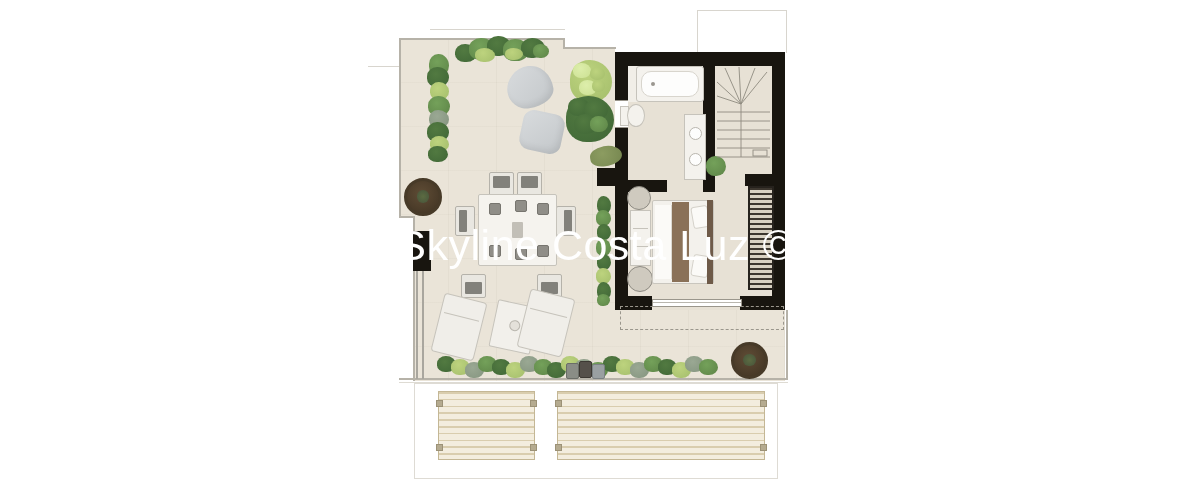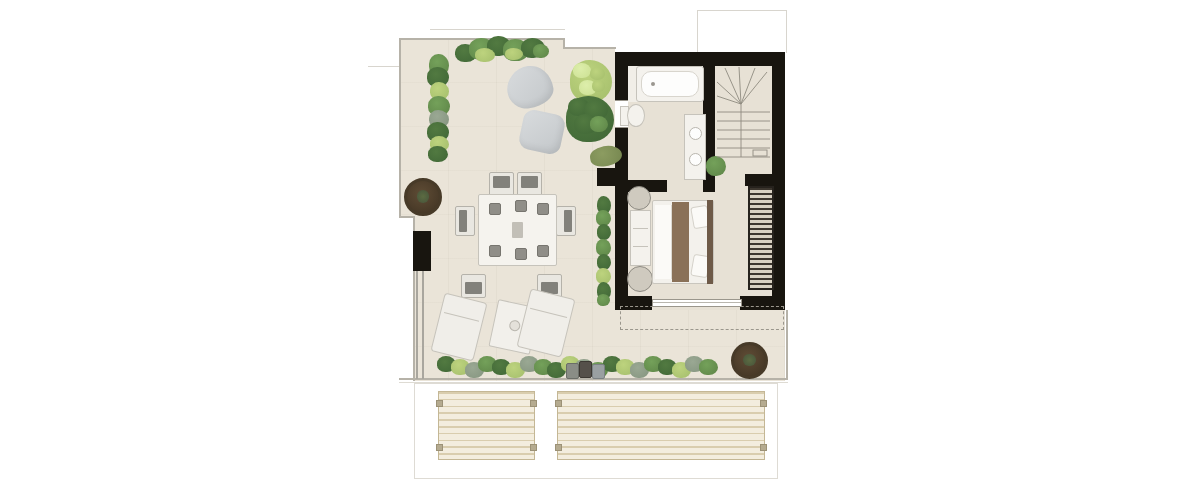--- a/index.html
+++ b/index.html
@@ -277,13 +277,14 @@
     <b style="right:-3px;top:8px"></b>
     <b style="right:-3px;bottom:8px"></b>
   </div>
   <div class="pergola" style="left:557px;width:206px">
     <b style="left:-3px;top:8px"></b>
     <b style="left:-3px;bottom:8px"></b>
     <b style="right:-3px;top:8px"></b>
     <b style="right:-3px;bottom:8px"></b>
   </div>
 
+  <div id="watermark">Skyline Costa Luz ©</div>
 </div>
 
 </body></html>

